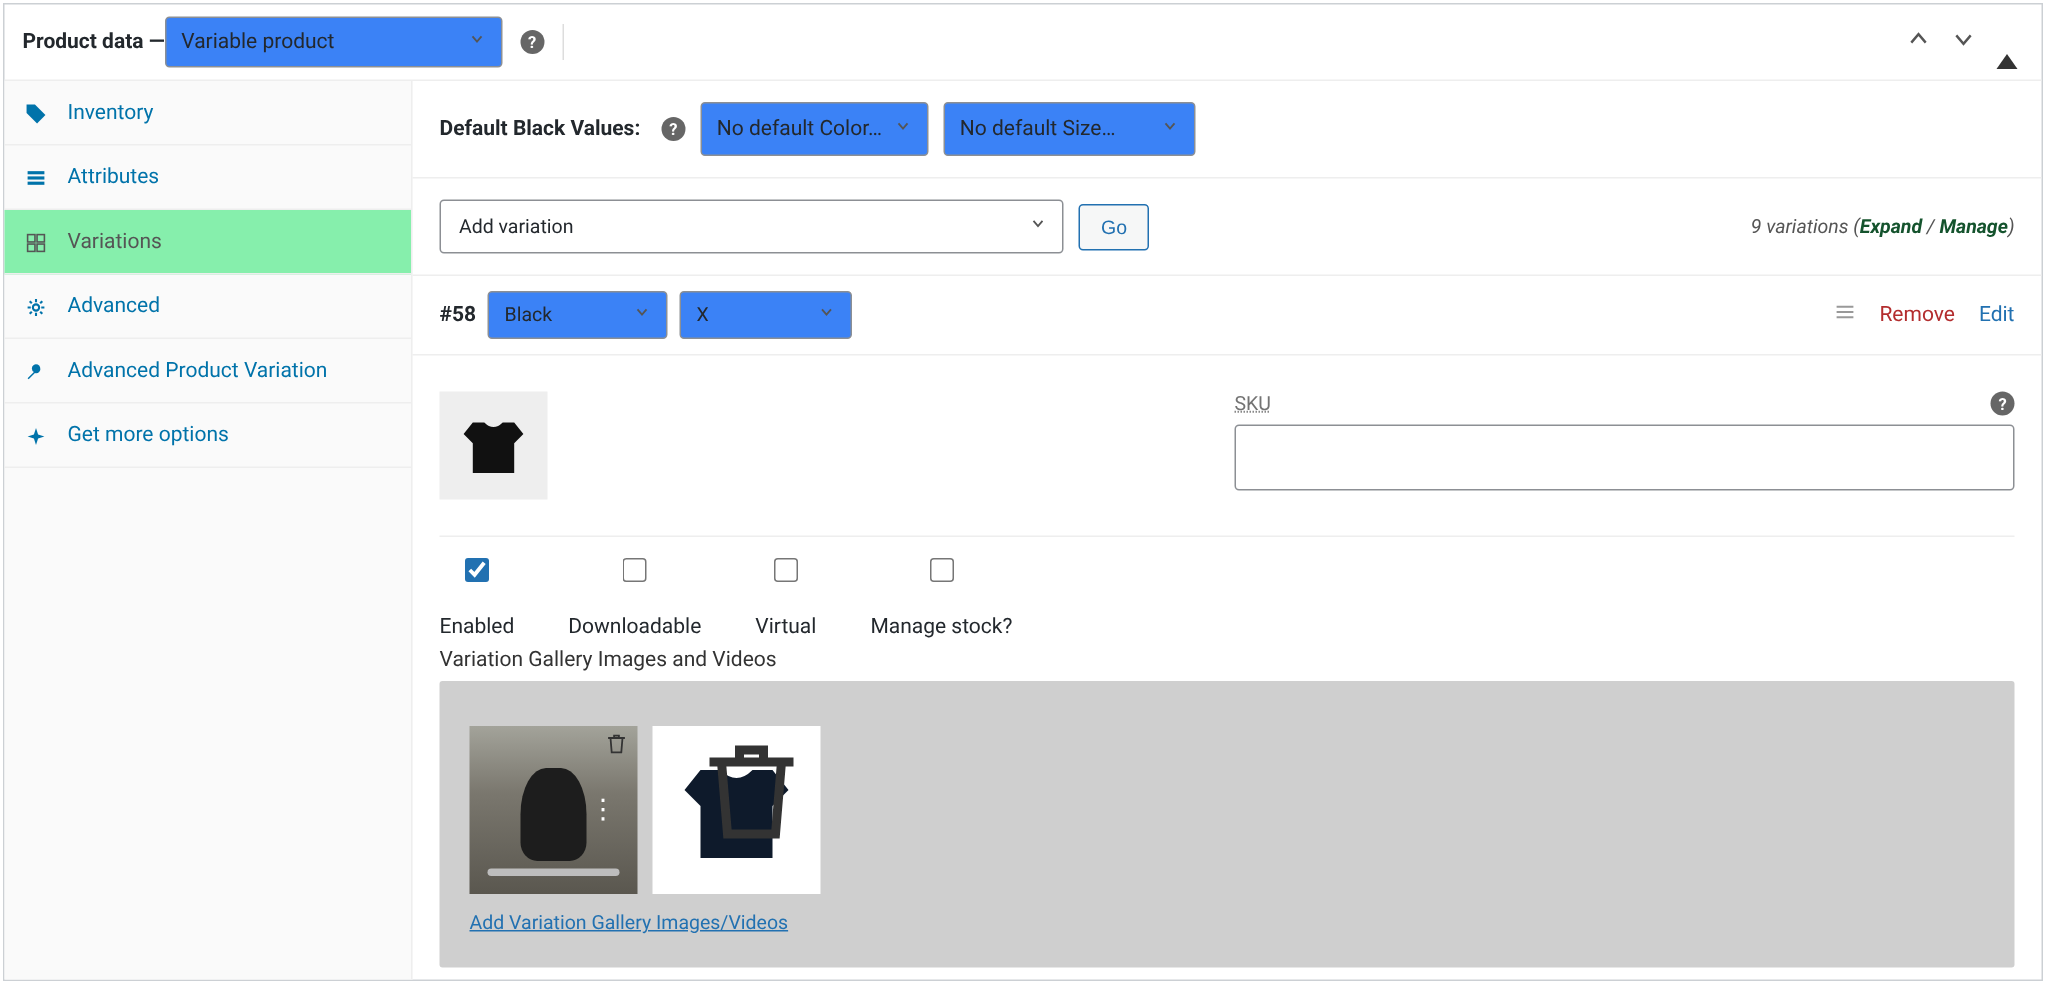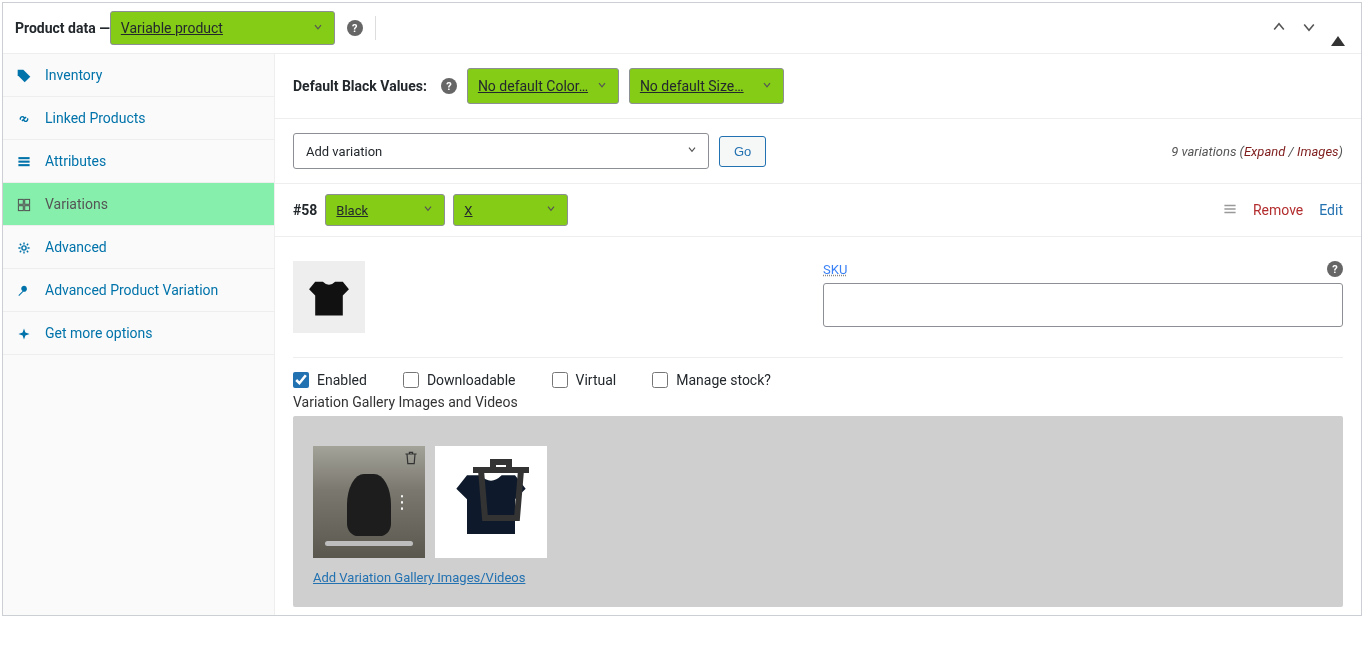--- a/index.html
+++ b/index.html
@@ -22,29 +22,28 @@
   }
   .panel-title {
     font-weight: 700;
     font-size: 14px;
     margin-right: 0;
     white-space: nowrap;
   }
   .select {
     border: 1px solid #8c8f94;
     border-radius: 3px;
-    background: #84cc16;
+    background: #3b82f6;
     height: 34px;
     padding: 0 28px 0 10px;
     font-size: 14px;
     position: relative;
     display: inline-flex;
     align-items: center;
     cursor: pointer;
-    text-decoration: underline;
   }
   .select.wide { width: 225px; }
   .chev {
     position: absolute;
     right: 10px;
     top: 50%;
     transform: translateY(-50%);
     pointer-events: none;
   }
   .chev svg { width: 12px; height: 12px; }
@@ -133,21 +132,21 @@
     font-size: 13px;
     cursor: pointer;
     text-align: center;
   }
   .variations-info {
     margin-left: auto;
     font-style: italic;
     color: #555;
     font-size: 13px;
   }
-  .variations-info a { color: #7f1d1d; cursor: pointer; }
+  .variations-info a { color: #14532d; cursor: pointer; font-weight: bold; }
 
   .var-header {
     display: flex;
     align-items: center;
     padding: 10px 18px;
     border-bottom: 1px solid #eee;
     gap: 8px;
   }
   .var-id { font-weight:700; font-size:14px;}
   .var-actions {
@@ -170,39 +169,39 @@
   }
   .var-thumb {
     width: 72px; height: 72px;
     background: #eee;
     display: flex; align-items: center; justify-content: center;
     cursor: pointer;
   }
   .var-thumb svg { width: 46px; height: 46px; }
   .sku-block { flex: 1; margin-left:auto; max-width:520px;}
   .sku-label-row { display:flex; align-items:center; font-size:13px;}
-  .sku-label { text-decoration: underline dotted #888; color:#3b82f6;}
+  .sku-label { text-decoration: underline dotted #888; color:#737373;}
   .sku-label-row .help-icon { margin-left:auto; background:#666;}
   .sku-input {
     border:1px solid #8c8f94;
     border-radius:3px;
     height:44px;
     width:100%;
     margin-top:6px;
     padding: 0 10px;
     font-size: 14px;
   }
 
   .checks {
     display:flex;
     align-items:center;
     gap:36px;
     padding: 14px 0 6px;
   }
-  .chk { display:flex; align-items:center; gap:8px; font-size:14px; cursor:pointer;}
+  .chk { display:flex; align-items:center; gap:22px; font-size:14px; cursor:pointer;flex-direction:column;}
   .chk input { width:16px; height:16px; accent-color:#2271b1;}
   .gallery-title { font-size:14px; color:#333; padding-bottom:6px;}
 
   .gallery-box {
     background:#cfcfcf;
     border-radius:2px;
     padding: 30px 20px 22px;
   }
   .gallery-items { display:flex; gap:10px;}
   .g-item { position:relative; width: 112px; height: 112px; background:#fff;}
@@ -273,28 +272,20 @@
         <span class="icon">
             <svg viewBox="0 0 20 20">
               <path d="M1 1h8l10 10-8 8L1 9z" fill="#0073aa"></path>
             </svg>
           </span>
         <span>Inventory</span>
       </div>
       <div class="sidebar-item">
         <span class="icon">
             <svg viewBox="0 0 20 20">
-              <path d="M7 13l6-6M5 11a3 3 0 014-4l2 2M15 9a3 3 0 01-4 4l-2-2" fill="none" stroke="#0073aa" stroke-width="2"></path>
-            </svg>
-          </span>
-        <span>Linked Products</span>
-      </div>
-      <div class="sidebar-item">
-        <span class="icon">
-            <svg viewBox="0 0 20 20">
               <rect x="2" y="3" width="16" height="3" fill="#0073aa"></rect>
               <rect x="2" y="8" width="16" height="3" fill="#0073aa"></rect>
               <rect x="2" y="13" width="16" height="3" fill="#0073aa"></rect>
             </svg>
           </span>
         <span>Attributes</span>
       </div>
       <div class="sidebar-item active">
         <span class="icon">
             <svg viewBox="0 0 20 20">
@@ -337,39 +328,39 @@
 
       <div class="section-row">
         <span class="label-strong">Default Black Values:</span>
         <span class="help-icon" style="margin-left:4px">?</span>
         <div class="select sm" style="width:152px">
           <span>No default Color…</span>
           <span class="chev"><svg viewBox="0 0 20 20">
                 <path d="M5 7l5 6 5-6" fill="none" stroke="#555" stroke-width="2"></path>
               </svg></span>
         </div>
-        <div class="select sm" style="width:155px">
+        <div class="select sm" style="width:168px">
           <span>No default Size…</span>
           <span class="chev"><svg viewBox="0 0 20 20">
                 <path d="M5 7l5 6 5-6" fill="none" stroke="#555" stroke-width="2"></path>
               </svg></span>
         </div>
       </div>
 
       <div class="section-row">
         <div class="input-wide">
           <span>Add variation</span>
           <span class="chev"><svg viewBox="0 0 20 20">
                 <path d="M5 7l5 6 5-6" fill="none" stroke="#555" stroke-width="2"></path>
               </svg></span>
         </div>
         <button class="btn">Go</button>
         <span class="variations-info">
           <span>9 variations</span>
-          (<a>Expand</a> / <a>Images</a>)
+          (<a>Expand</a> / <a>Manage</a>)
         </span>
       </div>
 
       <div class="var-header">
         <span class="var-id">#58</span>
         <div class="select attr">
           <span>Black</span>
           <span class="chev"><svg viewBox="0 0 20 20">
                 <path d="M5 7l5 6 5-6" fill="none" stroke="#555" stroke-width="2"></path>
               </svg></span>

